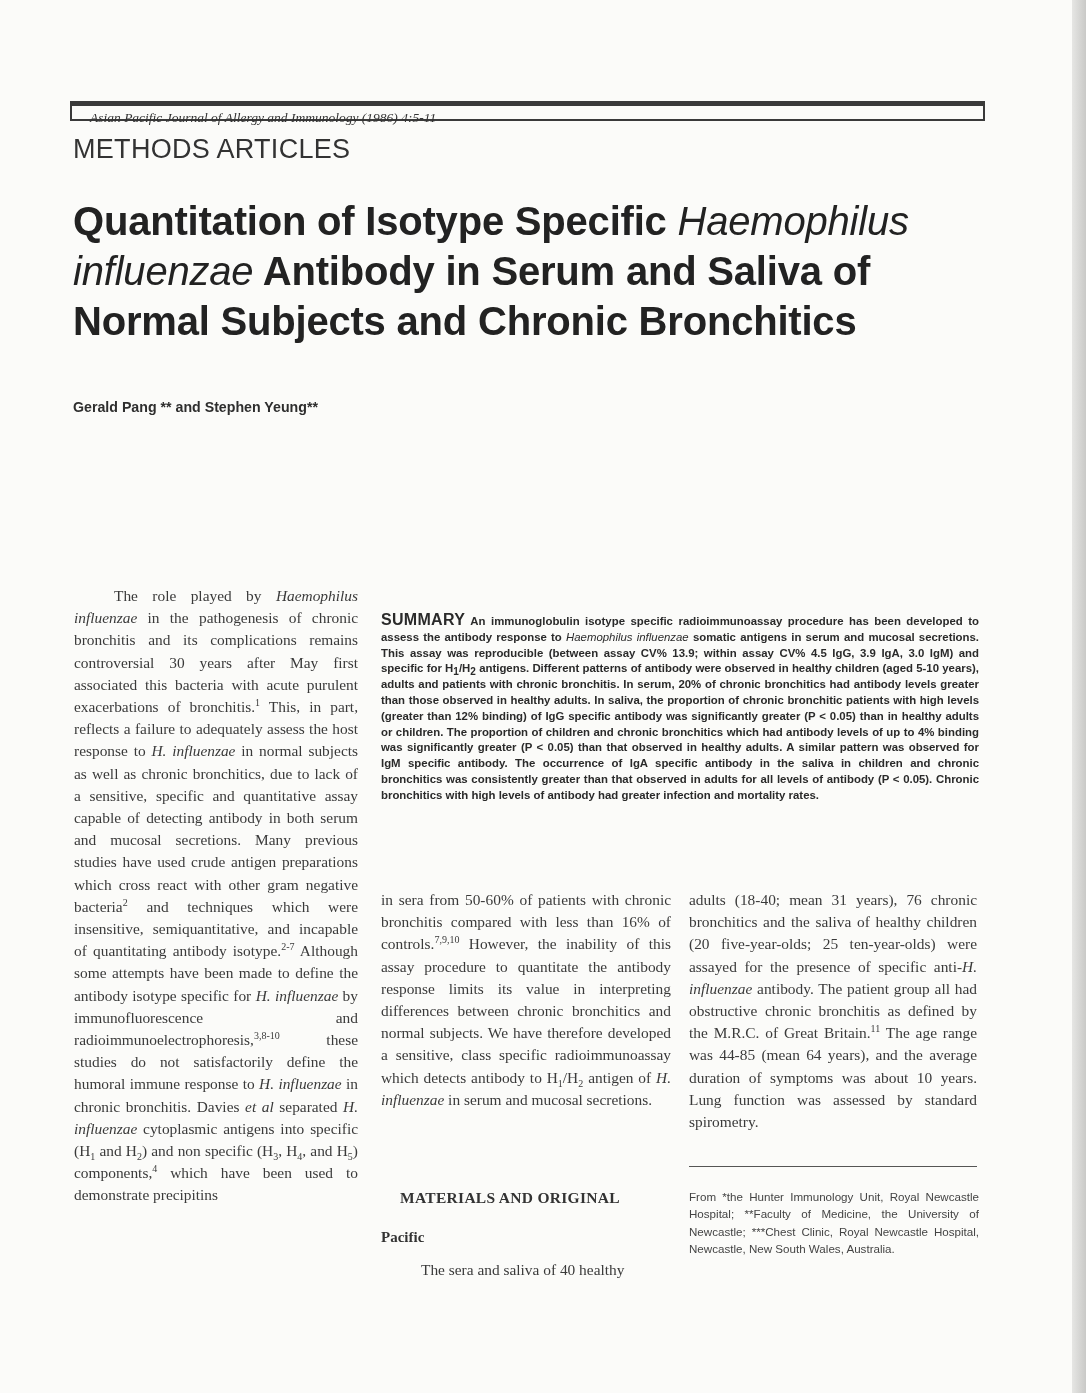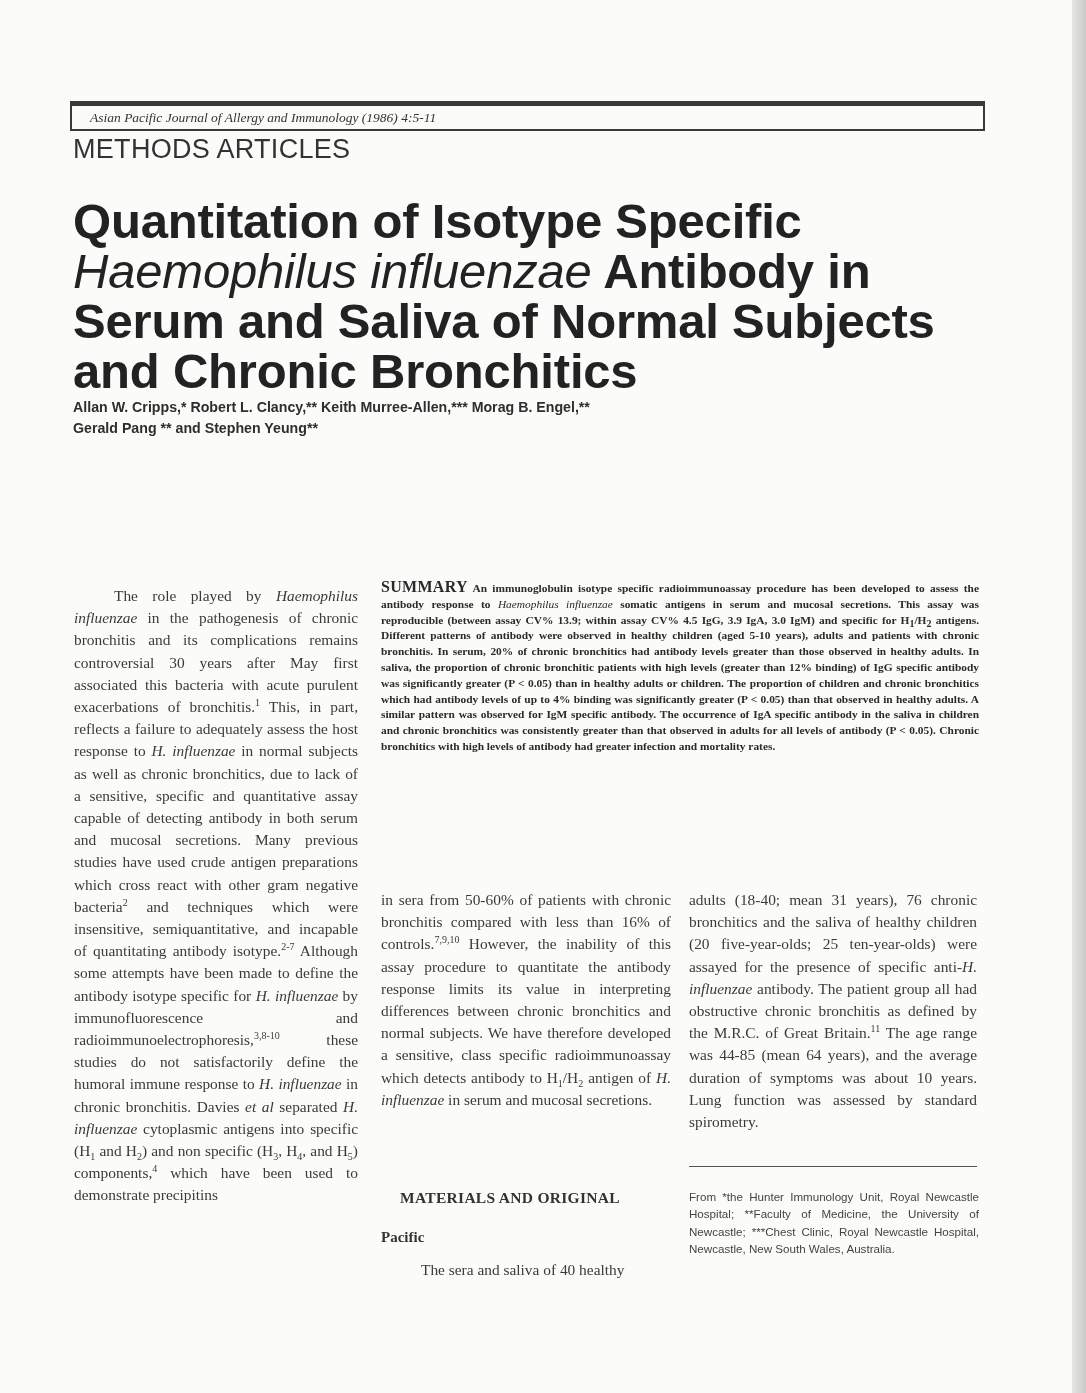--- a/index.html
+++ b/index.html
@@ -7,55 +7,55 @@
     width: 1086px; height: 1393px; position: relative; overflow: hidden;
     background: #fbfbf9;
     font-family: "Liberation Serif", serif;
     color: #2a2a2a;
   }
   .edge-shadow {
     position: absolute; right: 0; top: 0; width: 14px; height: 1393px;
     background: linear-gradient(to right, #e6e6e4, #c9c9c7);
   }
   .journal-box {
-    position: absolute; left: 70px; top: 101px; width: 915px; height: 30px;
+    position: absolute; left: 70px; top: 101px; width: 915px; height: 20px;
     border: 2px solid #3a3a3a; border-top-width: 5px; box-sizing: border-box;
   }
   .journal-box span {
     position: absolute; left: 18px; top: 4px; font-style: italic; font-size: 13.5px; color: #333;
   }
   .section-label {
     position: absolute; left: 73px; top: 134px;
     font-family: "Liberation Sans", sans-serif; font-size: 27px; color: #333;
     letter-spacing: 0.3px;
   }
   .title {
     position: absolute; left: 73px; top: 196px; width: 930px;
-    font-family: "Liberation Sans", sans-serif; font-weight: bold; font-size: 49px;
+    font-family: "Liberation Sans", sans-serif; font-weight: bold; font-size: 40px;
     line-height: 50px; color: #222; letter-spacing: -0.2px;
   }
   .title i { font-weight: normal; }
   .authors {
     position: absolute; left: 73px; top: 397px; width: 820px;
     font-family: "Liberation Sans", sans-serif; font-weight: bold; font-size: 14.2px;
     line-height: 21px; color: #2e2e2e;
   }
   .col {
     position: absolute; font-size: 15.4px; line-height: 22.2px; color: #3a3a3a;
     text-align: justify;
   }
   .col-left { left: 74px; top: 585px; width: 284px; }
   .col-mid { left: 381px; top: 889px; width: 290px; }
   .col-right { left: 689px; top: 889px; width: 288px; }
   .indent { text-indent: 40px; }
   sup { font-size: 10px; line-height: 0; }
   sub { font-size: 10px; line-height: 0; }
   .summary {
-    position: absolute; left: 381px; top: 579px; width: 598px;
-    font-family: Liberation Serif, serif; font-weight: bold; font-size: 11.4px;
+    position: absolute; left: 381px; top: 612px; width: 598px;
+    font-family: Liberation Sans, sans-serif; font-weight: bold; font-size: 11.4px;
     line-height: 15.8px; color: #2a2a2a; text-align: justify;
   }
   .summary .kw { font-size: 16px; letter-spacing: 0.3px; }
   .summary i { font-weight: normal; }
   .rule {
     position: absolute; left: 689px; top: 1166px; width: 288px; height: 1px; background: #555;
   }
   .h-methods {
     position: absolute; left: 400px; top: 1189px;
     font-weight: bold; font-size: 15.5px; color: #333; letter-spacing: 0.3px;
@@ -82,21 +82,20 @@
   <span>Asian Pacific Journal of Allergy and Immunology (1986) 4:5-11</span>
 </div>
 
 <div class="section-label">METHODS ARTICLES</div>
 
 <h1 class="title" style="margin:0;">
   <span>Quantitation of Isotype Specific </span><i>Haemophilus influenzae</i><span> Antibody in Serum and Saliva of Normal Subjects and Chronic Bronchitics</span>
 </h1>
 
 <div class="authors">
-  <div>Allan W. Cripps,* Robert L. Clancy,** Keith Murree-Allen,*** Morag B. Engel,**</div>
   <div>Gerald Pang ** and Stephen Yeung**</div>
 </div>
 
 <div class="summary">
   <span class="kw">SUMMARY</span><span> An immunoglobulin isotype specific radioimmunoassay procedure has been developed to assess the antibody response to </span><i>Haemophilus influenzae</i><span> somatic antigens in serum and mucosal secretions. This assay was reproducible (between assay CV% 13.9; within assay CV% 4.5 IgG, 3.9 IgA, 3.0 IgM) and specific for H</span><sub>1</sub><span>/H</span><sub>2</sub><span> antigens. Different patterns of antibody were observed in healthy children (aged 5-10 years), adults and patients with chronic bronchitis. In serum, 20% of chronic bronchitics had antibody levels greater than those observed in healthy adults. In saliva, the proportion of chronic bronchitic patients with high levels (greater than 12% binding) of IgG specific antibody was significantly greater (P &lt; 0.05) than in healthy adults or children. The proportion of children and chronic bronchitics which had antibody levels of up to 4% binding was significantly greater (P &lt; 0.05) than that observed in healthy adults. A similar pattern was observed for IgM specific antibody. The occurrence of IgA specific antibody in the saliva in children and chronic bronchitics was consistently greater than that observed in adults for all levels of antibody (P &lt; 0.05). Chronic bronchitics with high levels of antibody had greater infection and mortality rates.</span>
 </div>
 
 <div class="col col-left indent">
   <span>The role played by </span><i>Haemophilus influenzae</i><span> in the pathogenesis of chronic bronchitis and its complications remains controversial 30 years after May first associated this bacteria with acute purulent exacerbations of bronchitis.</span><sup>1</sup><span> This, in part, reflects a failure to adequately assess the host response to </span><i>H. influenzae</i><span> in normal subjects as well as chronic bronchitics, due to lack of a sensitive, specific and quantitative assay capable of detecting antibody in both serum and mucosal secretions. Many previous studies have used crude antigen preparations which cross react with other gram negative bacteria</span><sup>2</sup><span> and techniques which were insensitive, semiquantitative, and incapable of quantitating antibody isotype.</span><sup>2-7</sup><span> Although some attempts have been made to define the antibody isotype specific for </span><i>H. influenzae</i><span> by immunofluorescence and radioimmunoelectrophoresis,</span><sup>3,8-10</sup><span> these studies do not satisfactorily define the humoral immune response to </span><i>H. influenzae</i><span> in chronic bronchitis. Davies </span><i>et al</i><span> separated </span><i>H. influenzae</i><span> cytoplasmic antigens into specific (H</span><sub>1</sub><span> and H</span><sub>2</sub><span>) and non specific (H</span><sub>3</sub><span>, H</span><sub>4</sub><span>, and H</span><sub>5</sub><span>) components,</span><sup>4</sup><span> which have been used to demonstrate precipitins</span>
 </div>

